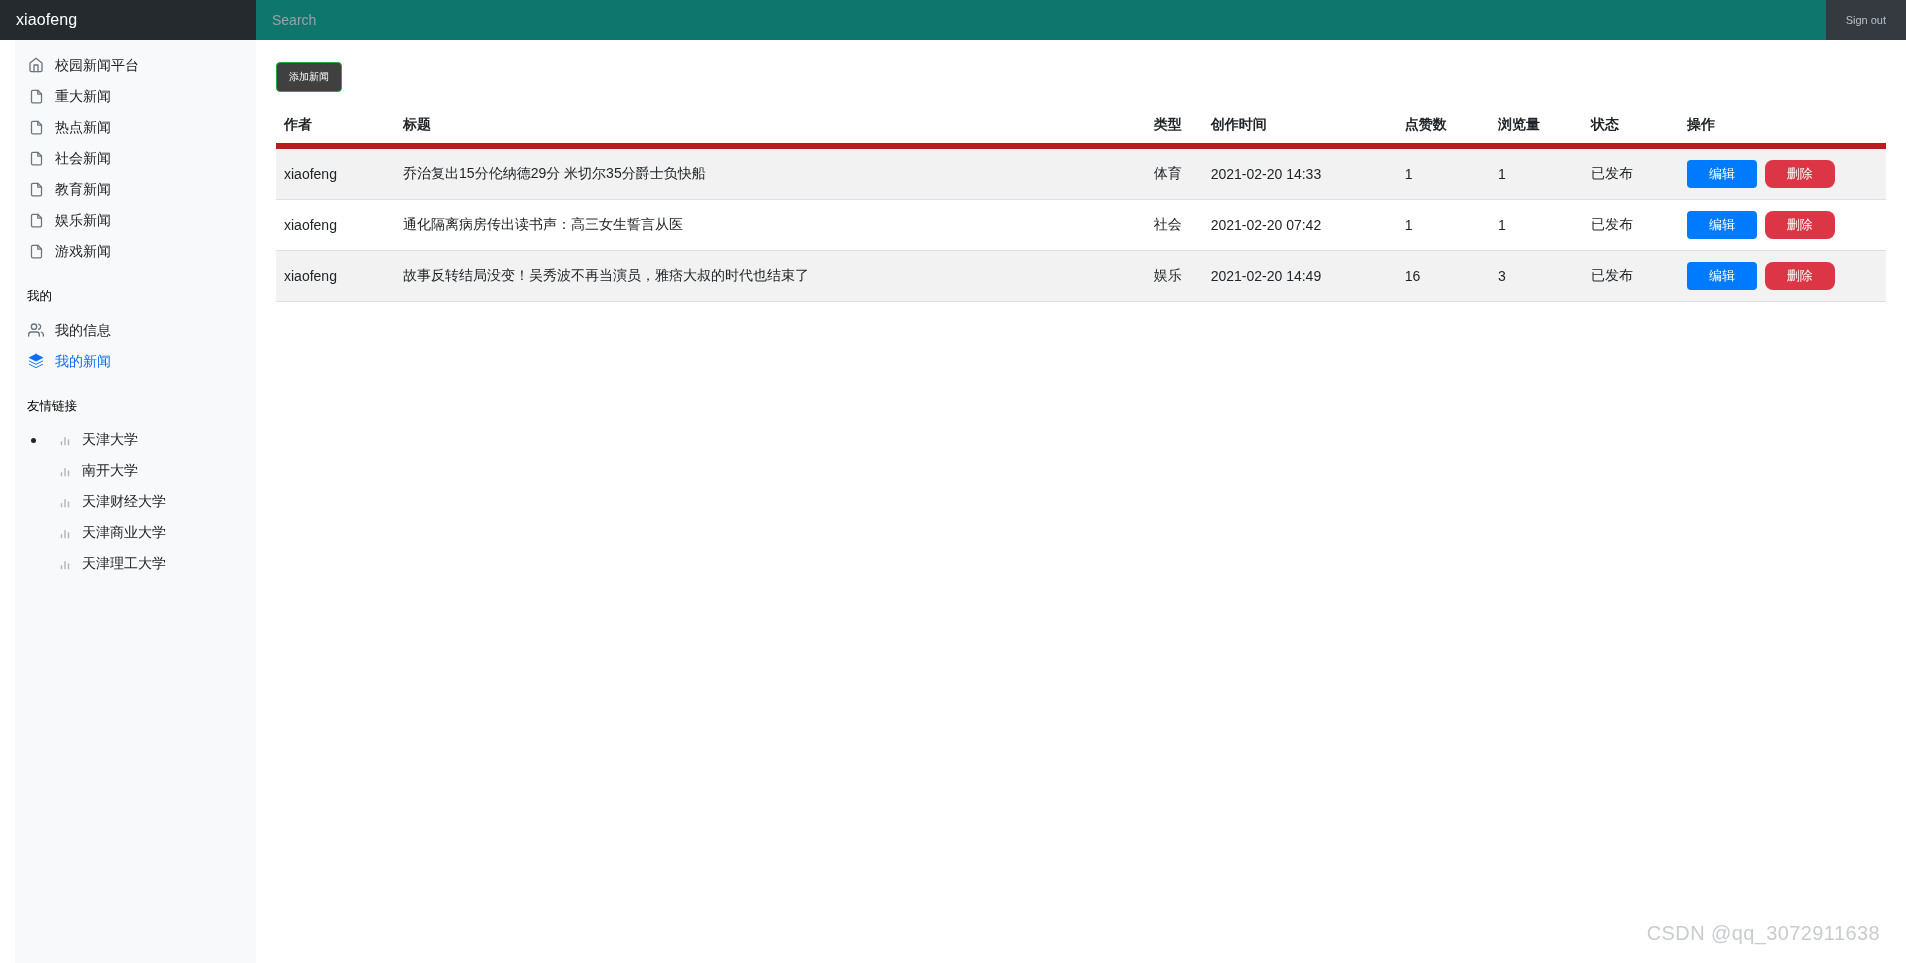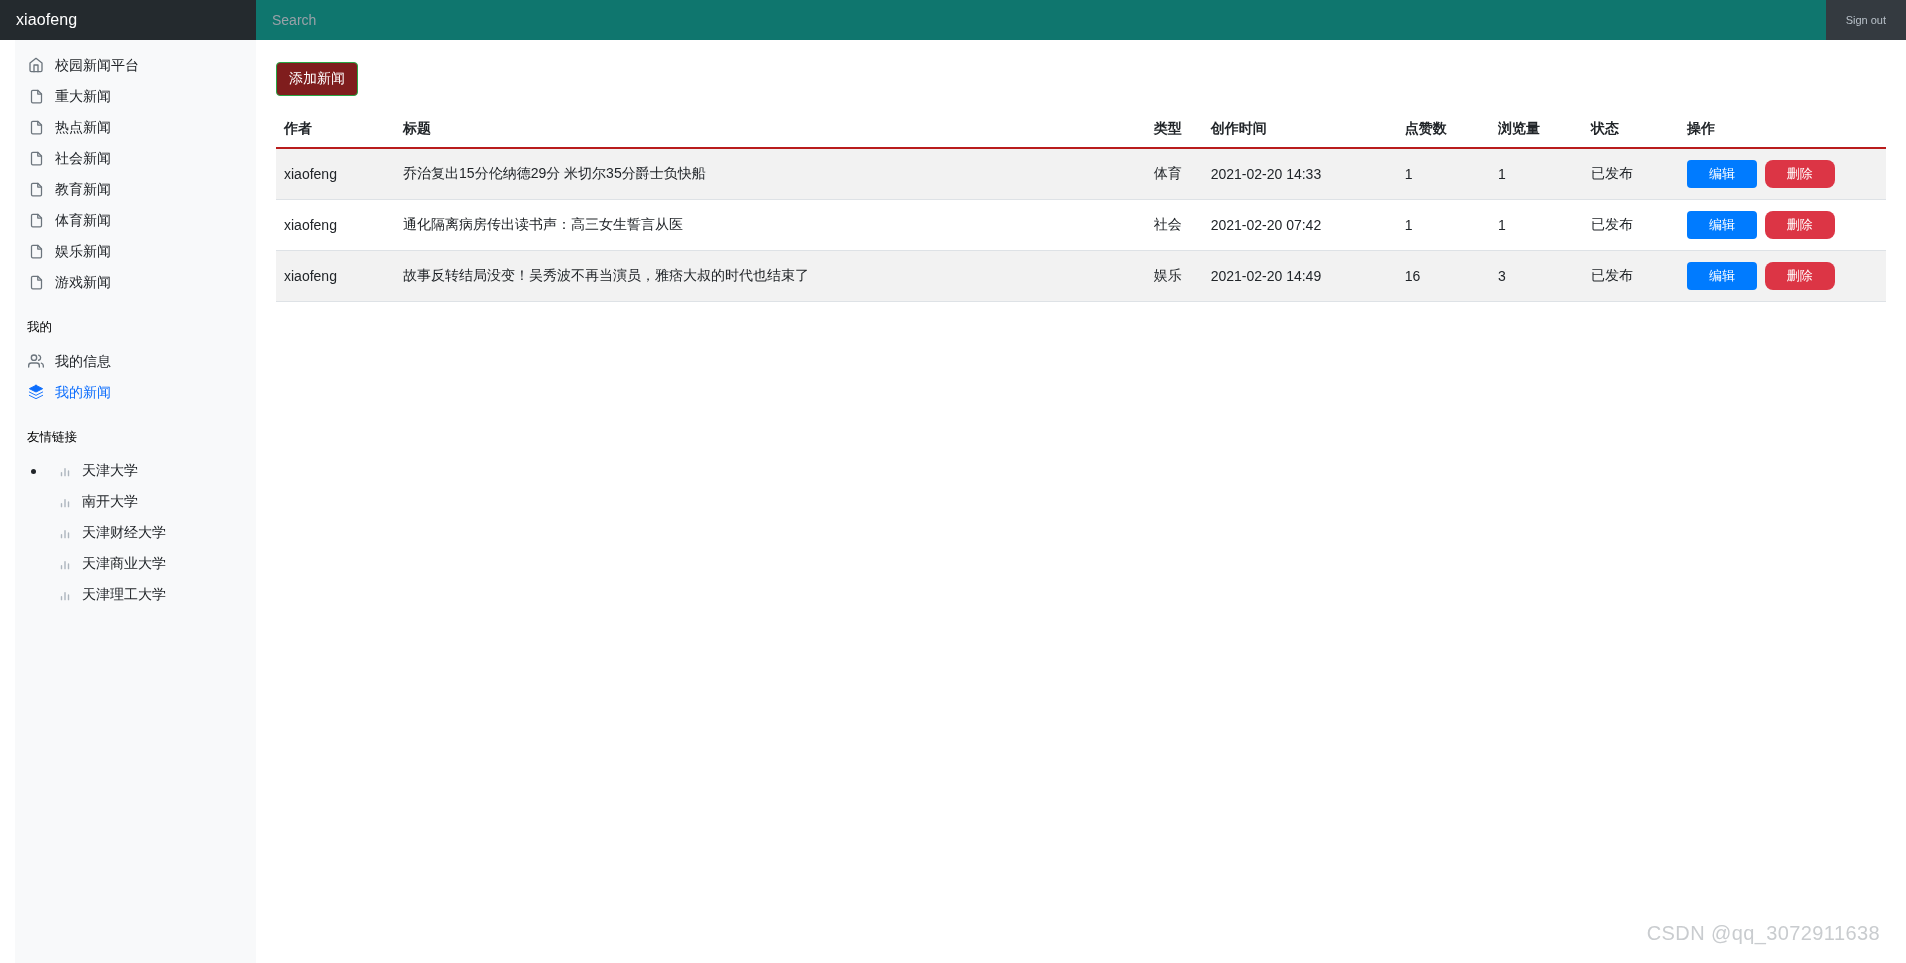--- a/index.html
+++ b/index.html
@@ -126,42 +126,42 @@
   
   .main {
     position: absolute; top: 40px; left: 256px;
     width: 1650px; height: 923px;
     background: #ffffff;
     padding: 22px 20px 0 20px;
     overflow: hidden;
   }
   .add-btn {
     display: inline-block;
-    background: #7f1d1d;
+    background: #404040;
     color: #ffffff;
     border: 1px solid #28a745;
     border-radius: 4px;
-    font-size: 14px;
+    font-size: 10px;
     padding: 7px 12px;
     cursor: pointer;
     font-family: "Liberation Sans", "DejaVu Sans", sans-serif;
     margin-bottom: 18px;
   }
 
   table.news-table {
     width: 100%;
     border-collapse: collapse;
     font-size: 14px;
     color: #212529;
   }
   table.news-table thead th {
     text-align: left;
     font-weight: bold;
     padding: 6px 8px 9px 8px;
-    border-bottom: 2px solid #b91c1c;
+    border-bottom: 6px solid #b91c1c;
     white-space: nowrap;
   }
   table.news-table tbody td {
     padding: 11px 8px;
     border-bottom: 1px solid #dee2e6;
     vertical-align: middle;
   }
   table.news-table tbody tr:nth-child(odd) { background: #f2f2f2; }
   table.news-table tbody tr:nth-child(even) { background: #ffffff; }
 
@@ -252,29 +252,20 @@
   <a class="nav-item">
     <span class="ic">
       <svg width="15" height="15" viewBox="0 0 24 24" fill="none" stroke="currentColor" stroke-width="2" stroke-linecap="round" stroke-linejoin="round">
           <path d="M14 2H6a2 2 0 0 0-2 2v16a2 2 0 0 0 2 2h12a2 2 0 0 0 2-2V8z"></path>
           <polyline points="14 2 14 8 20 8"></polyline>
         </svg>
     </span>
     <span class="nav-label">教育新闻</span>
   </a>
 
-  <a class="nav-item">
-    <span class="ic">
-      <svg width="15" height="15" viewBox="0 0 24 24" fill="none" stroke="currentColor" stroke-width="2" stroke-linecap="round" stroke-linejoin="round">
-          <path d="M14 2H6a2 2 0 0 0-2 2v16a2 2 0 0 0 2 2h12a2 2 0 0 0 2-2V8z"></path>
-          <polyline points="14 2 14 8 20 8"></polyline>
-        </svg>
-    </span>
-    <span class="nav-label">体育新闻</span>
-  </a>
 
   <a class="nav-item">
     <span class="ic">
       <svg width="15" height="15" viewBox="0 0 24 24" fill="none" stroke="currentColor" stroke-width="2" stroke-linecap="round" stroke-linejoin="round">
           <path d="M14 2H6a2 2 0 0 0-2 2v16a2 2 0 0 0 2 2h12a2 2 0 0 0 2-2V8z"></path>
           <polyline points="14 2 14 8 20 8"></polyline>
         </svg>
     </span>
     <span class="nav-label">娱乐新闻</span>
   </a>

